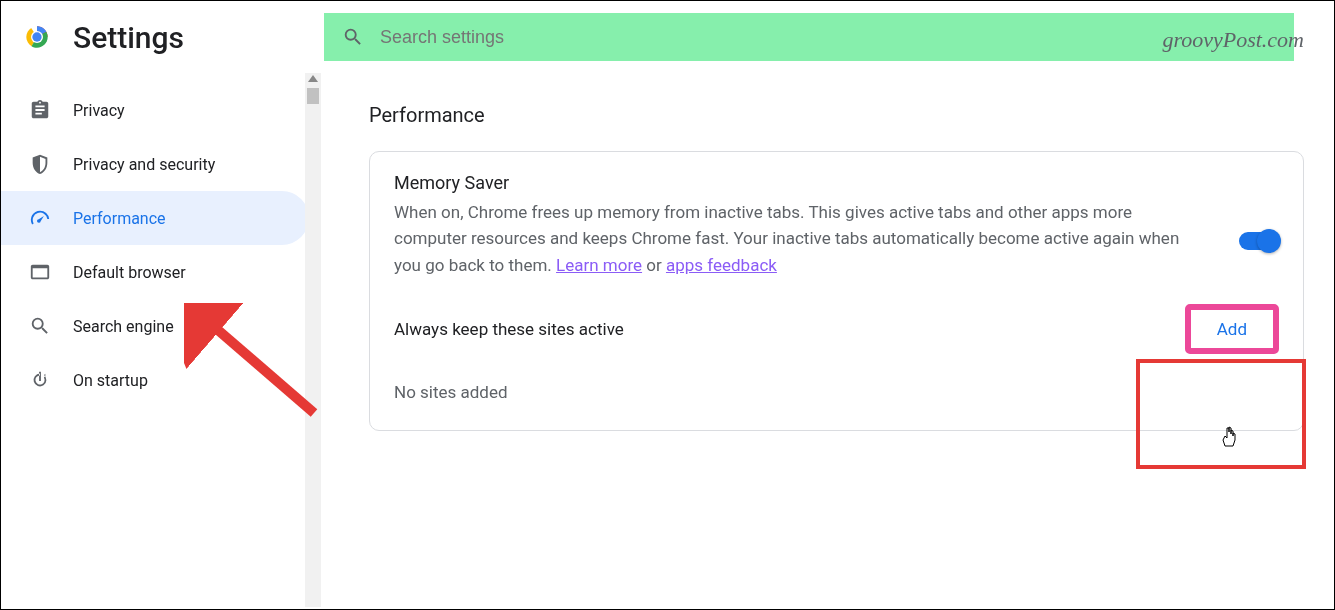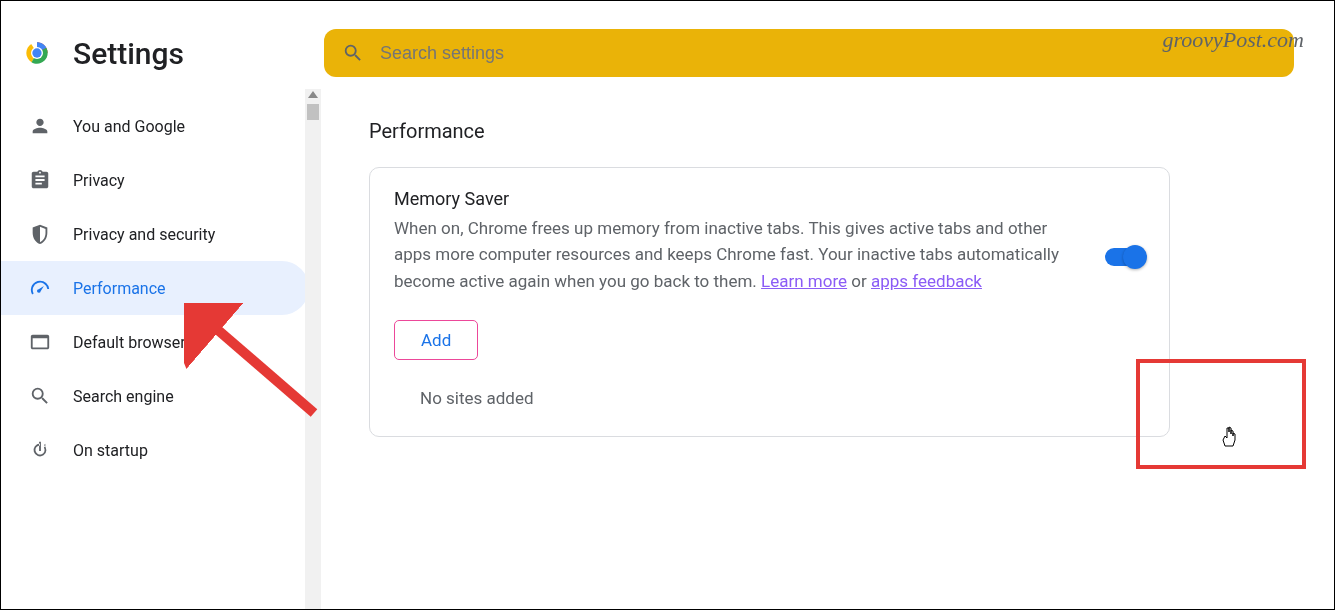--- a/index.html
+++ b/index.html
@@ -10,38 +10,37 @@
   height: 610px;
   overflow: hidden;
   border: 1px solid #000;
   position: relative;
 }
 .header {
   display: flex;
   align-items: center;
   padding: 12px 20px;
   gap: 20px;
-  margin-top: 16px;
 }
 .chrome-logo {
   width: 32px;
   height: 32px;
   flex-shrink: 0;
 }
 .settings-title {
   font-size: 30px;
   font-weight: 500;
   color: #202124;
 }
 .search-bar {
   flex: 1;
   margin-left: 120px;
   margin-right: 20px;
-  background: #eab308;
-  border-radius: 12px;
+  background: #86efac;
+  border-radius: 0;
   height: 48px;
   display: flex;
   align-items: center;
   padding: 0 18px;
   gap: 16px;
 }
 .search-icon {
   color: #5f6368;
 }
 .search-input {
@@ -128,21 +127,21 @@
 .section-title {
   font-size: 20px;
   color: #202124;
   margin-bottom: 24px;
 }
 .card {
   border: 1px solid #dadce0;
   border-radius: 10px;
   padding: 20px 24px 28px 24px;
   position: relative;
-  width: 801px;
+  width: 935px;
 }
 .card-row {
   display: flex;
   justify-content: space-between;
   align-items: flex-start;
   gap: 30px;
 }
 .card-text {
   flex: 1;
 }
@@ -186,33 +185,32 @@
   align-items: center;
   justify-content: space-between;
   margin-top: 26px;
 }
 .subrow-title {
   font-size: 17px;
   color: #202124;
 }
 .add-btn {
   background: #fff;
-  border: 1px solid #ec4899;
+  border: 6px solid #ec4899;
   border-radius: 5px;
   padding: 9px 26px;
   font-size: 17px;
   color: #1a73e8;
   cursor: pointer;
   font-family: inherit;
 }
 .empty-text {
   font-size: 17px;
   color: #5f6368;
   margin-top: 28px;
-  margin-left: 26px;
 }
 .red-box {
   position: absolute;
   border: 4px solid #e53935;
   pointer-events: none;
 }
 .arrow-annot {
   position: absolute;
   pointer-events: none;
 }
@@ -241,26 +239,20 @@
     </svg>
     <input class="search-input" placeholder="Search settings" style="">
   </div>
 </div>
 
 <div class="watermark">groovyPost.com</div>
 
 <div class="layout">
   <div class="sidebar">
 
-    <div class="nav-item">
-      <svg class="ico" viewBox="0 0 24 24">
-          <path fill="currentColor" d="M12 12c2.2 0 4-1.8 4-4s-1.8-4-4-4-4 1.8-4 4 1.8 4 4 4zm0 2c-2.7 0-8 1.3-8 4v2h16v-2c0-2.7-5.3-4-8-4z"></path>
-        </svg>
-      <span>You and Google</span>
-    </div>
 
     <div class="nav-item">
       <svg class="ico" viewBox="0 0 24 24">
           <path fill="currentColor" d="M19 3h-4.18C14.4 1.84 13.3 1 12 1s-2.4.84-2.82 2H5c-1.1 0-2 .9-2 2v14c0 1.1.9 2 2 2h14c1.1 0 2-.9 2-2V5c0-1.1-.9-2-2-2zm-7 0c.55 0 1 .45 1 1s-.45 1-1 1-1-.45-1-1 .45-1 1-1zM7 7h10v2H7V7zm0 4h10v2H7v-2zm0 4h7v2H7v-2z"></path>
         </svg>
       <span>Privacy</span>
     </div>
 
     <div class="nav-item">
       <svg class="ico" viewBox="0 0 24 24">
@@ -310,20 +302,21 @@
       <div class="card-row">
         <div class="card-text">
           <div class="card-heading">Memory Saver</div>
           <div class="card-desc">
             <span>When on, Chrome frees up memory from inactive tabs. This gives active tabs and other apps more computer resources and keeps Chrome fast. Your inactive tabs automatically become active again when you go back to them. </span><a href="#">Learn more</a><span> or </span><a href="#">apps feedback</a>
           </div>
         </div>
         <div class="toggle"></div>
       </div>
       <div class="subrow">
+        <div class="subrow-title">Always keep these sites active</div>
         <button class="add-btn">Add</button>
       </div>
       <div class="empty-text">No sites added</div>
     </div>
   </div>
 </div>
 
 <div class="red-box" style="left:1135px; top:358px; width:170px; height:110px;"></div>
 <svg class="arrow-annot" style="left:183px; top:302px; width:140px; height:120px;" viewBox="0 0 140 120">
   <defs>

